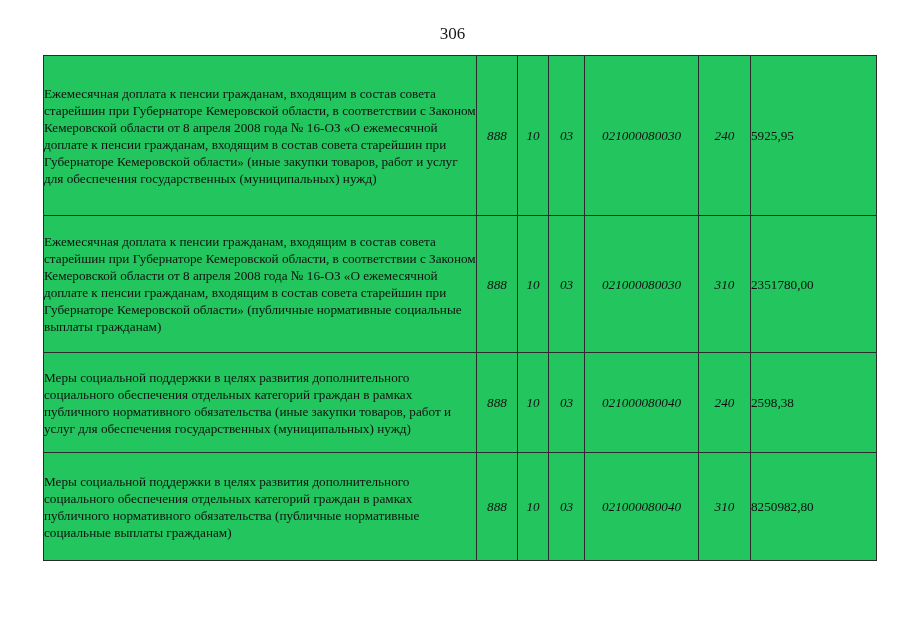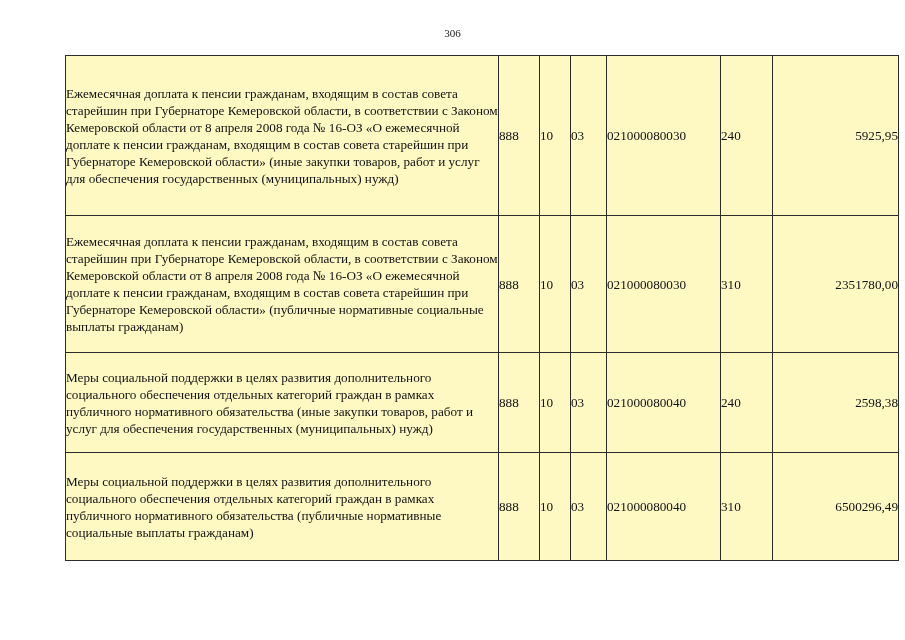--- a/index.html
+++ b/index.html
@@ -19,36 +19,35 @@
     width: 905px;
     height: 640px;
     background: #ffffff;
   }
   .page-number {
     position: absolute;
     top: 26px;
     left: 0;
     width: 905px;
     text-align: center;
-    font-size: 11px;
+    font-size: 17px;
     line-height: 15px;
     color: #1a1a1a;
   }
   .table-wrap {
     position: absolute;
     left: 43px;
     top: 55px;
     width: 833px;
   }
   table.budget {
     border-collapse: collapse;
     table-layout: fixed;
     width: 833px;
-    background: #fef9c3;
-    margin-left: 22px;
+    background: #22c55e;
   }
   table.budget td {
     border: 1px solid #2b2b2b;
     vertical-align: middle;
     font-size: 13.2px;
     line-height: 17px;
     color: #111111;
     padding: 0;
   }
   
@@ -59,27 +58,28 @@
   col.c-target { width: 114px; }
   col.c-kind   { width: 52px; }
   col.c-amount { width: 126px; }
 
   td.name {
     vertical-align: top;
     padding: 6px 6px 6px 6px;
     text-align: left;
   }
   td.num {
-    text-align: left;
+    text-align: center;
     vertical-align: middle;
     padding: 2px 1px;
     white-space: nowrap;
+    font-style: italic;
   }
   td.amount {
-    text-align: right;
+    text-align: left;
     vertical-align: middle;
     padding: 2px 8px 2px 2px;
     white-space: nowrap;
   }
   .name-text {
     display: block;
   }
   
   tr.row-0 { height: 160px; }
   tr.row-1 { height: 137px; }
@@ -144,20 +144,20 @@
 
         <tr class="row-3">
           <td class="name">
             <span class="name-text">Меры социальной поддержки в целях развития дополнительного социального обеспечения отдельных категорий граждан в рамках публичного нормативного обязательства (публичные нормативные социальные выплаты гражданам)</span>
           </td>
           <td class="num">888</td>
           <td class="num">10</td>
           <td class="num">03</td>
           <td class="num">021000080040</td>
           <td class="num">310</td>
-          <td class="amount">6500296,49</td>
+          <td class="amount">8250982,80</td>
         </tr>
 
       </tbody>
     </table>
   </div>
 
 </div>
 
 </body></html>

